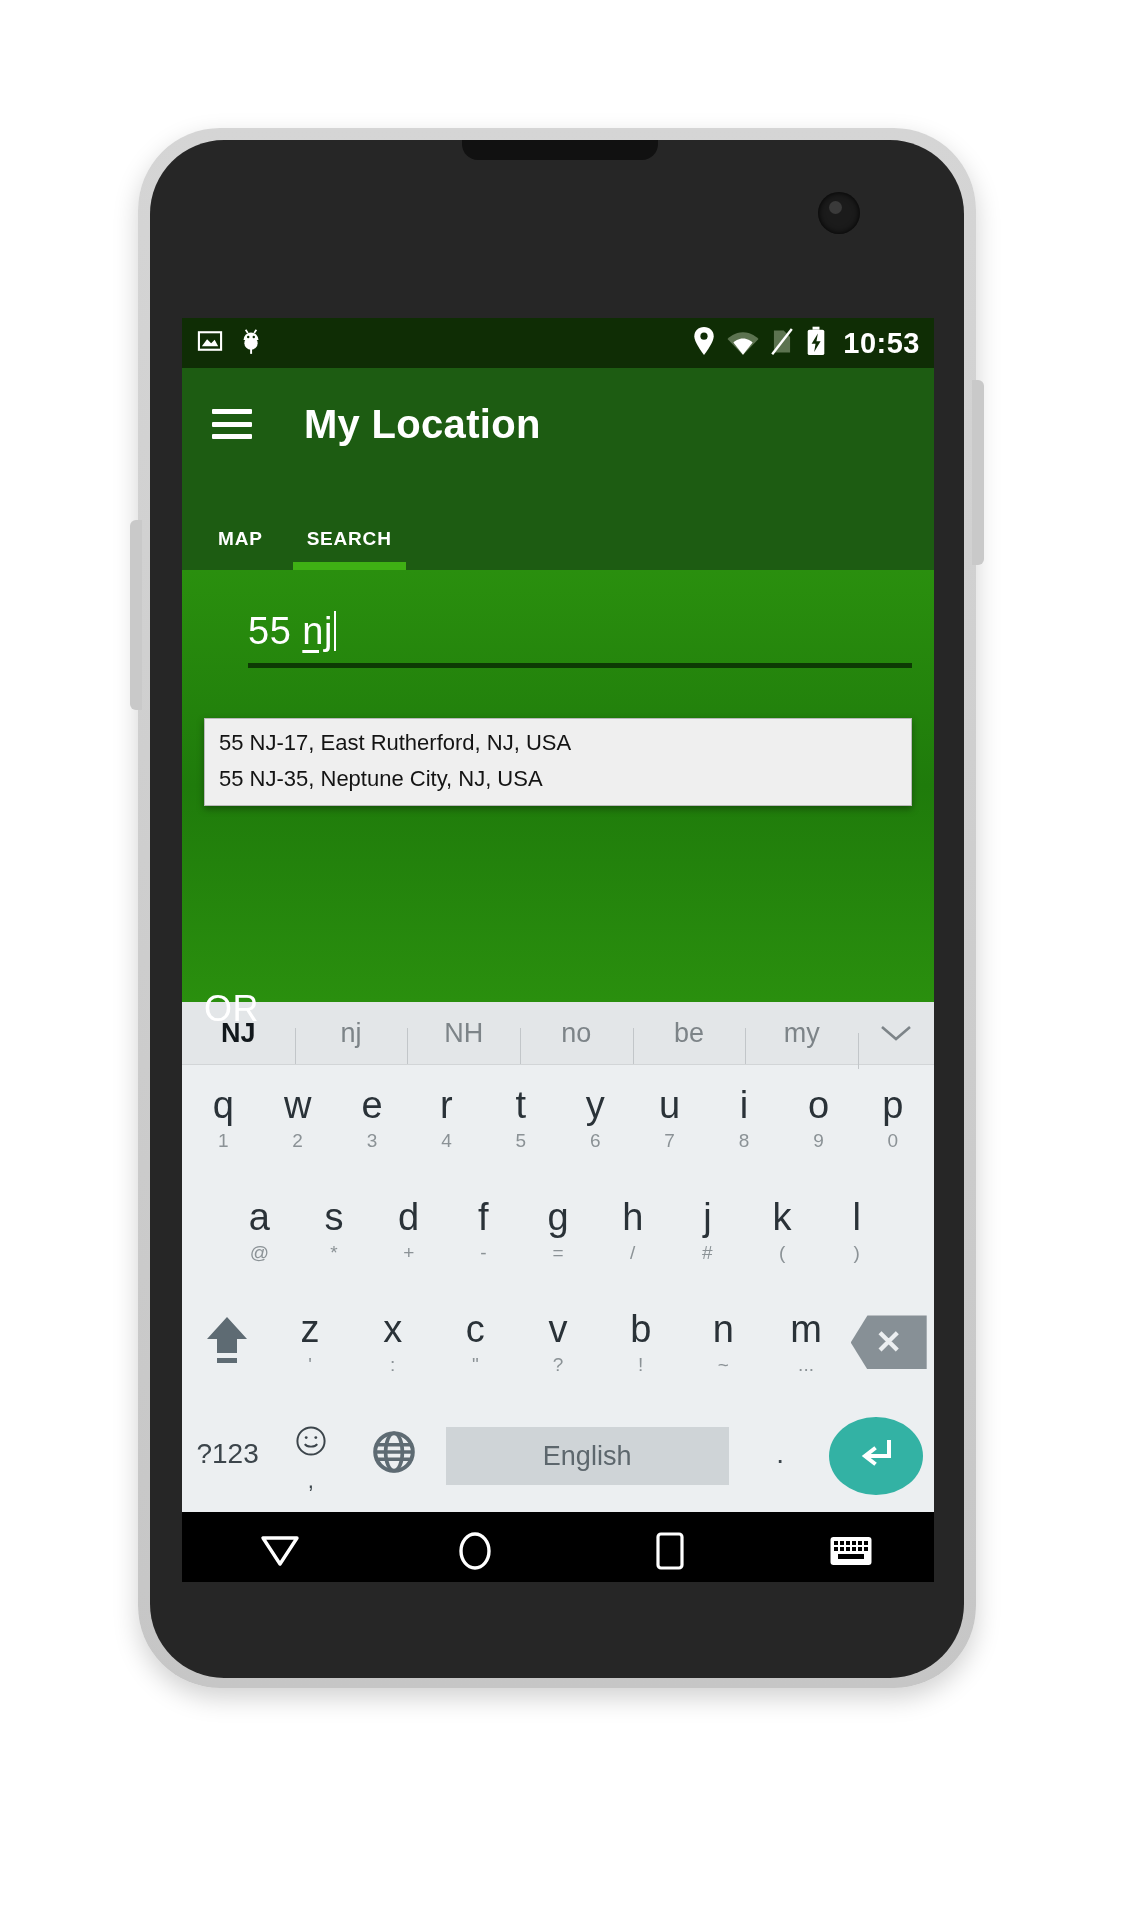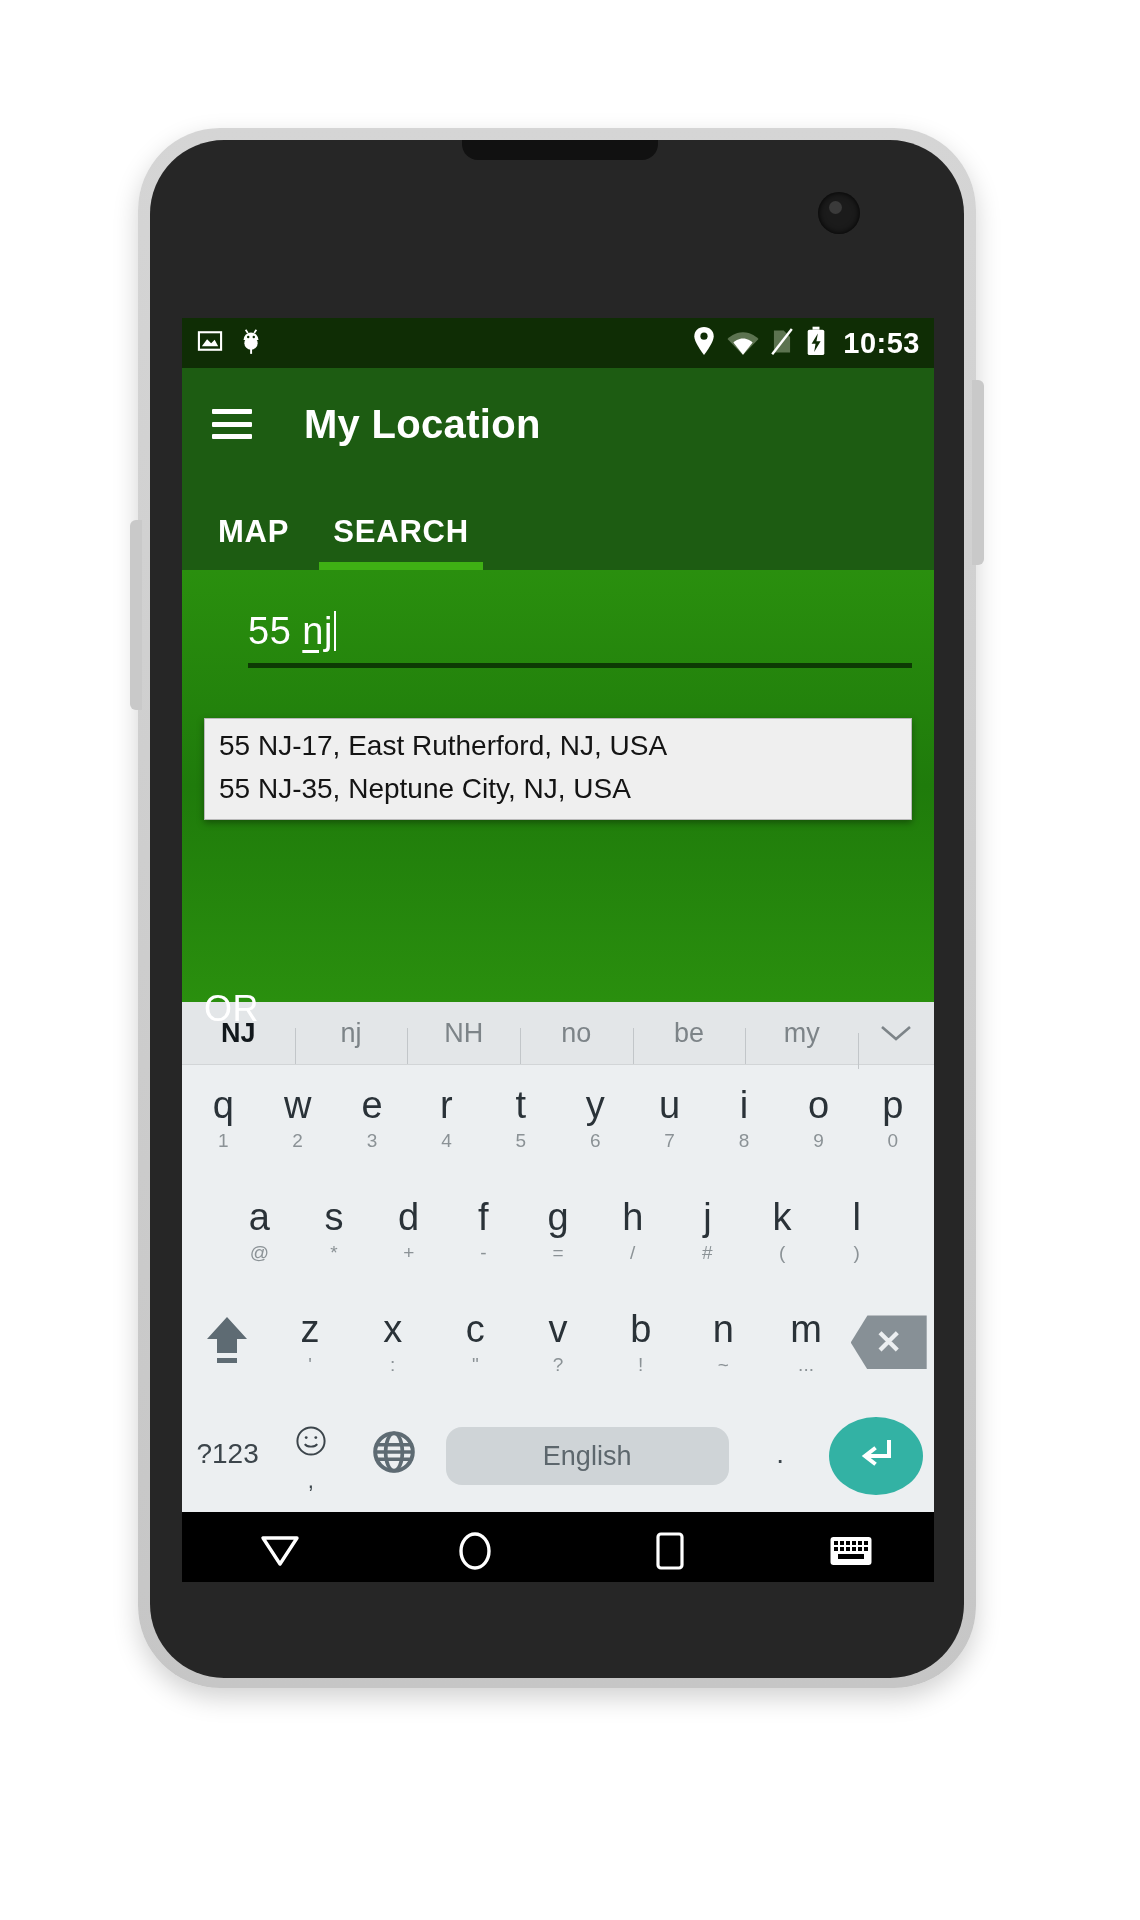--- a/index.html
+++ b/index.html
@@ -154,21 +154,21 @@
     background: #1d5c12;
     height: 90px;
     display: flex;
     align-items: flex-end;
     padding-left: 14px;
     box-sizing: border-box;
     position: relative;
   }
   .tab {
     color: #ffffff;
-    font-size: 31px;
+    font-size: 19px;
     font-weight: bold;
     letter-spacing: 0.8px;
     padding: 0 22px 20px 22px;
     position: relative;
     cursor: pointer;
     white-space: nowrap;
   }
   .tab.active::after {
     content: "";
     position: absolute;
@@ -222,21 +222,21 @@
     left: 22px;
     right: 22px;
     top: 148px;
     background: #efefef;
     border: 1px solid #b9b9b9;
     box-shadow: 0 3px 7px rgba(0,0,0,0.35);
     padding: 6px 0 8px 0;
     box-sizing: border-box;
   }
   .suggest-item {
-    font-size: 28px;
+    font-size: 22px;
     color: #141414;
     padding: 6px 16px 6px 14px;
     line-height: 1.1;
     cursor: pointer;
     white-space: nowrap;
   }
   .or-text {
     position: absolute;
     left: 22px;
     top: 418px;
@@ -332,21 +332,21 @@
   .key.shiftkey, .key.backkey { flex: 1.25; }
 
   .row4 .key-fn {
     font-size: 28px;
     color: #3c454b;
   }
   .spacebar {
     flex: 3.4;
     height: 58px;
     background: #cfd4d7;
-    border-radius: 16px;
+    border-radius: 0;
     display: flex;
     align-items: center;
     justify-content: center;
     font-size: 27px;
     color: #5d676d;
     margin: 0 10px;
     cursor: pointer;
   }
   .enterkey {
     flex: 1.3;

